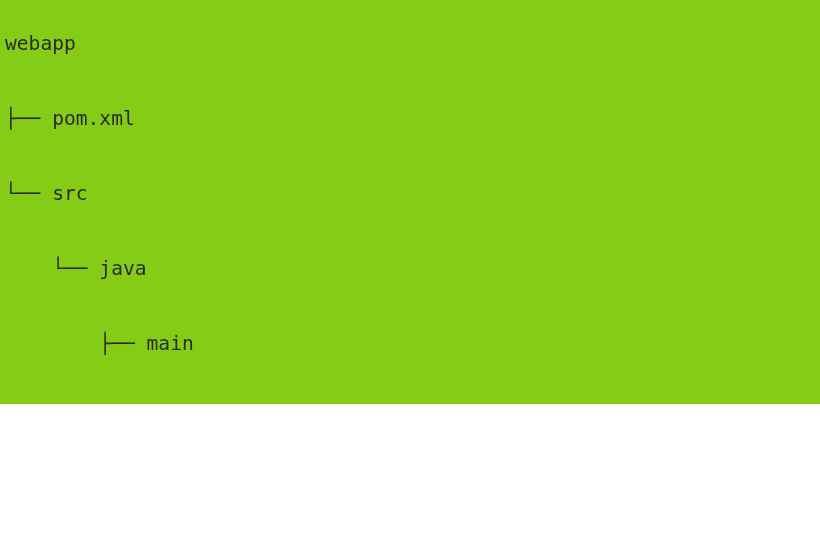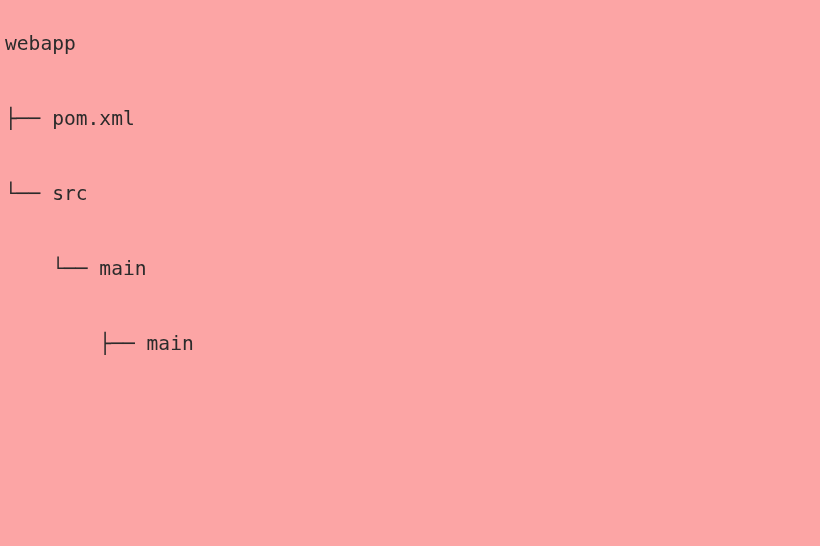--- a/index.html
+++ b/index.html
@@ -12,22 +12,22 @@
     width: 820px;
     height: 546px;
     overflow: hidden;
     font-family: "DejaVu Sans Mono", "Liberation Mono", monospace;
   }
   #tree-root {
     position: absolute;
     left: 0px;
     top: 0px;
     width: 820px;
-    height: 546px;
-    background: #fca5a5;
+    height: 404px;
+    background: #84cc16;
   }
   pre.tree {
     margin: 0;
     padding: 6px 0 0 5px;
     font-family: "DejaVu Sans Mono", "Liberation Mono", monospace;
     font-size: 19.6px;
     line-height: 25px;
     letter-spacing: 0px;
     color: #2b2b2b;
     white-space: pre;
@@ -39,21 +39,21 @@
     height: 25px;
   }
 </style>
 </head>
 <body>
 
 <div id="tree-root">
   <pre class="tree">    <span class="ln">webapp</span>
     <span class="ln">├── pom.xml</span>
     <span class="ln">└── src</span>
-    <span class="ln">    └── main</span>
+    <span class="ln">    └── java</span>
     <span class="ln">        ├── main</span>
     
     
     
     
     
     
     
     
     

